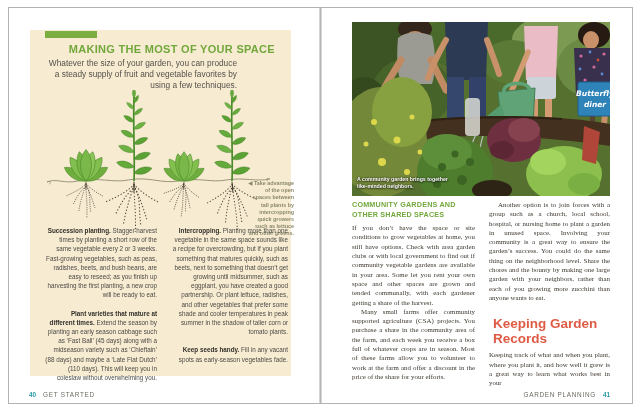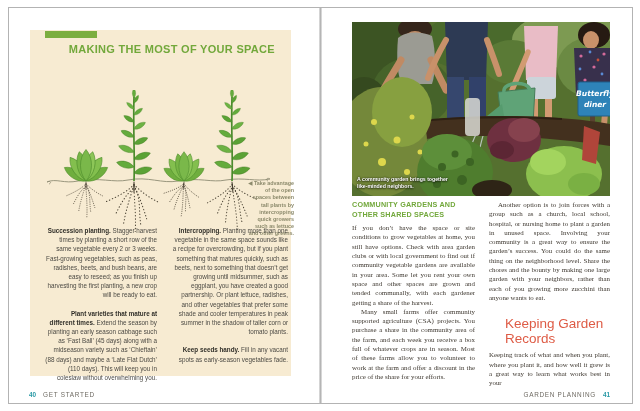--- a/index.html
+++ b/index.html
@@ -66,33 +66,34 @@
   .rp-col.c2{left:480px;width:121px;}
   .rp-h1{
     font-size:7.2px;line-height:9.6px;font-weight:bold;color:#72a83b;
     letter-spacing:.2px;margin:0 0 4px 0;font-family:"Liberation Sans",sans-serif;
   }
   .serif{font-family:"Liberation Serif",serif;font-size:6.9px;line-height:9.3px;
     color:#3e3830;text-align:justify;}
   .serif p{margin:0;}
   .serif p.ind{text-indent:9px;}
   .rp-h2{
-    font-size:13.5px;line-height:15px;font-weight:normal;color:#de5b45;
-    margin:14px 0 4px 16px;font-family:"Liberation Sans",sans-serif;letter-spacing:0;
+    font-size:13.5px;line-height:15px;font-weight:bold;color:#de5b45;
+    margin:14px 0 4px 4px;font-family:"Liberation Sans",sans-serif;letter-spacing:0;
   }
 </style>
 </head>
 <body>
 
 <div class="spread">
 
   <div>
     <div class="beige-box">
       <div class="green-bar"></div>
       <div class="lp-title">MAKING THE MOST OF YOUR SPACE</div>
+      <div class="lp-intro">Whatever the size of your garden, you can produce a steady supply of fruit and vegetable favorites by using a few techniques.</div>
 
       <svg class="illo" width="230" height="142" viewBox="0 0 230 142">
         <defs>
           <path id="leaf" d="M0,0 C-7,-8 -7,-22 0,-30 C7,-22 7,-8 0,0 Z"></path>
           <g id="lettuce">
             <use href="#leaf" transform="rotate(-58) scale(.85)" fill="#6fae3e" stroke="#4e8c2c" stroke-width=".6"></use>
             <use href="#leaf" transform="rotate(58) scale(.85)" fill="#6fae3e" stroke="#4e8c2c" stroke-width=".6"></use>
             <use href="#leaf" transform="rotate(-34) scale(.95)" fill="#83bf4e" stroke="#4e8c2c" stroke-width=".6"></use>
             <use href="#leaf" transform="rotate(34) scale(.95)" fill="#83bf4e" stroke="#4e8c2c" stroke-width=".6"></use>
             <use href="#leaf" transform="rotate(-13)" fill="#77b545" stroke="#4e8c2c" stroke-width=".6"></use>

